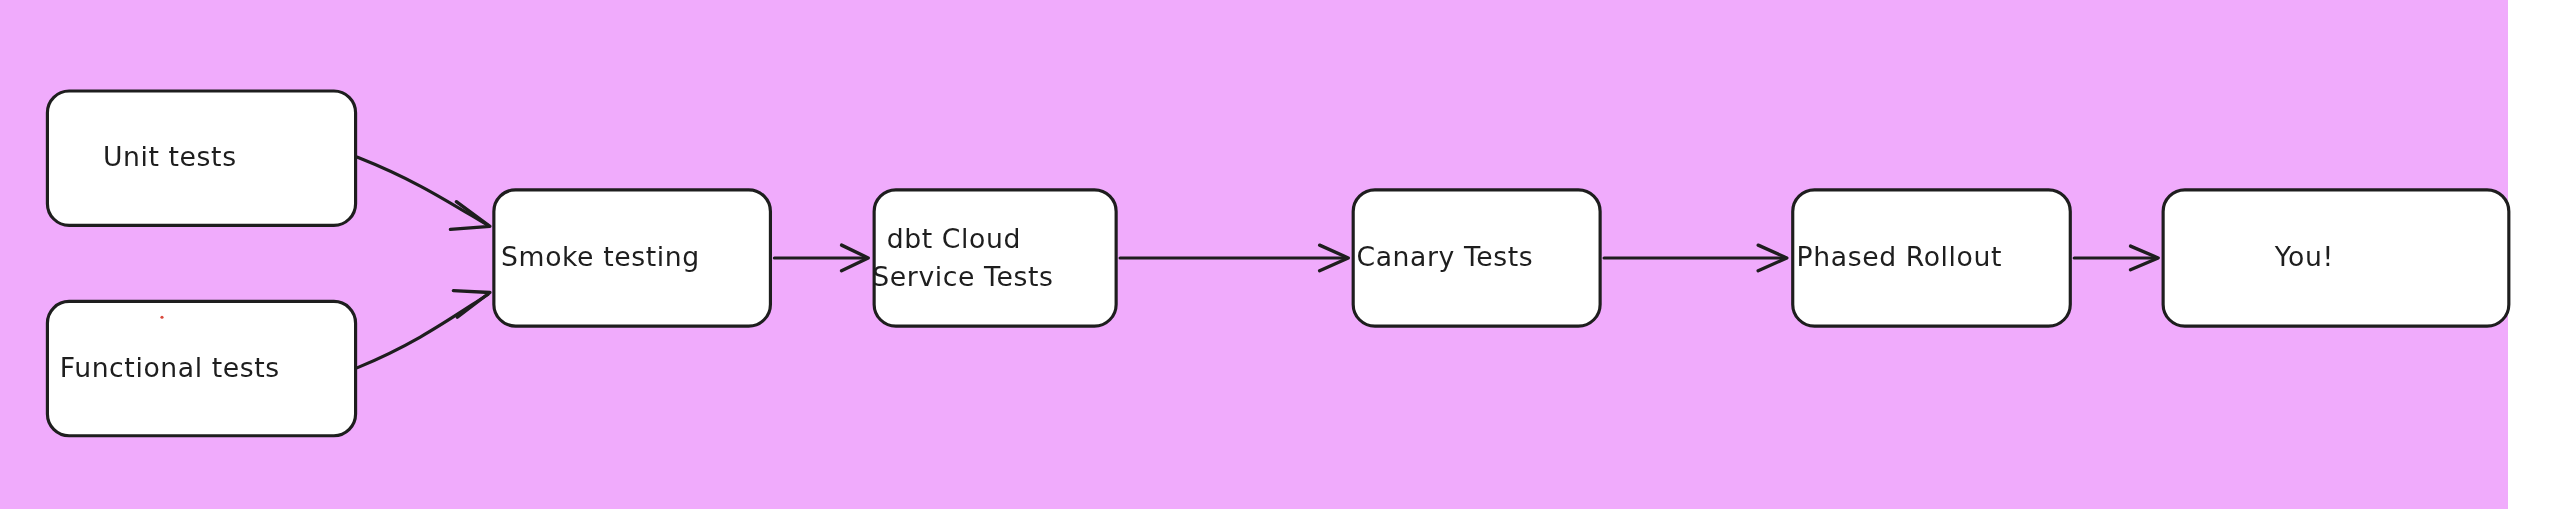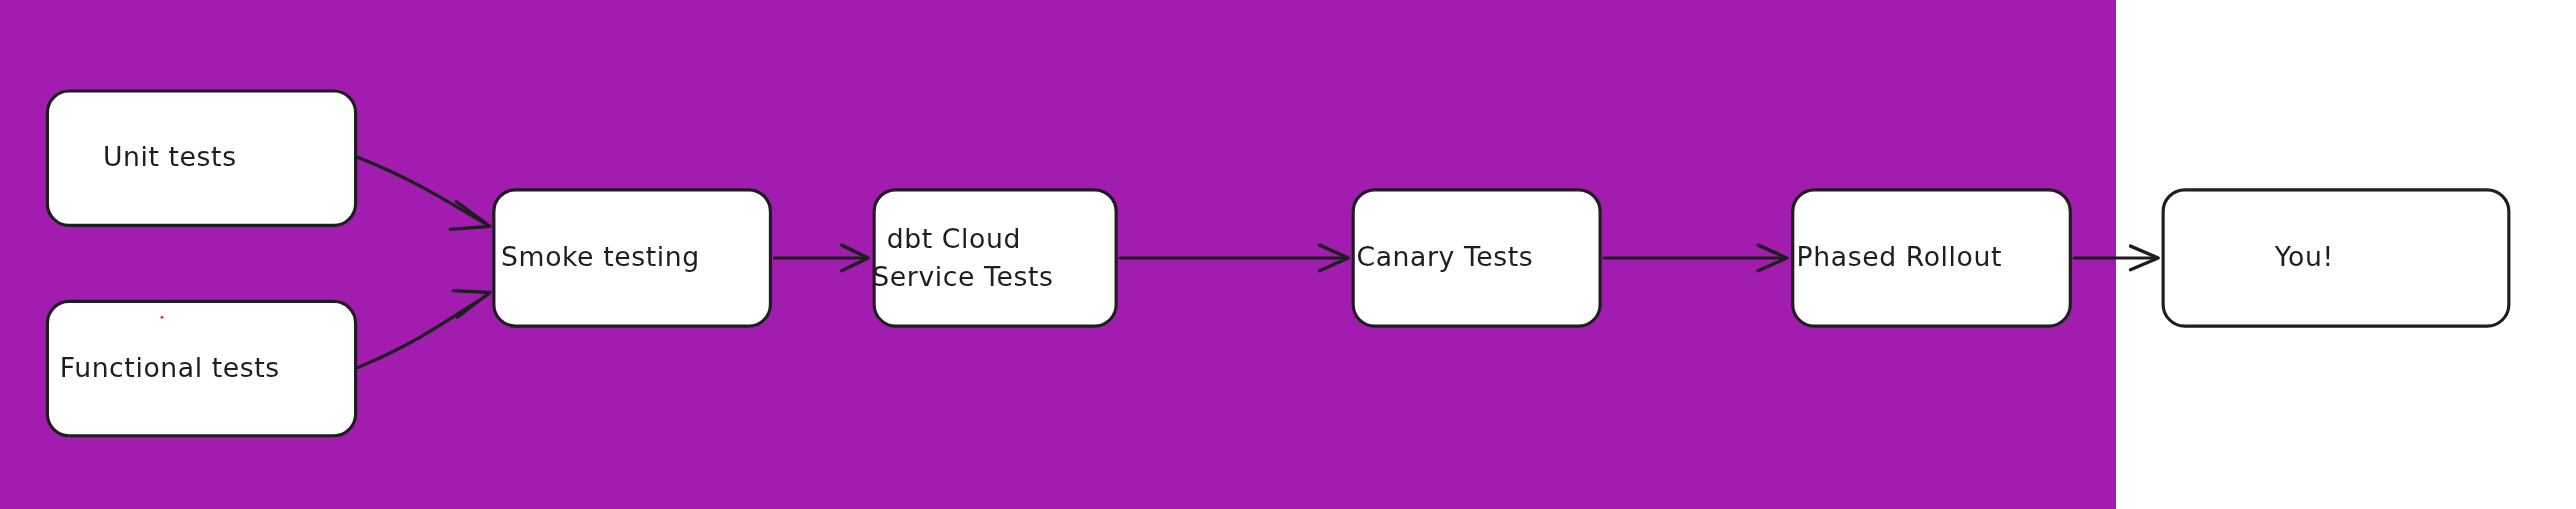--- a/index.html
+++ b/index.html
@@ -9,23 +9,23 @@
     background: #ffffff;
   }
   body {
     width: 2576px;
     height: 510px;
     overflow: hidden;
     font-family: "DejaVu Sans", sans-serif;
   }
   #diagram-root {
     position: relative;
-    width: 2116px;
+    width: 2508px;
     height: 510px;
-    background: #a21caf;
+    background: #f0abfc;
   }
   svg.flow-canvas {
     position: absolute;
     inset: 0;
     width: 2576px;
     height: 510px;
     display: block;
   }
   .node-rect {
     fill: #ffffff;

